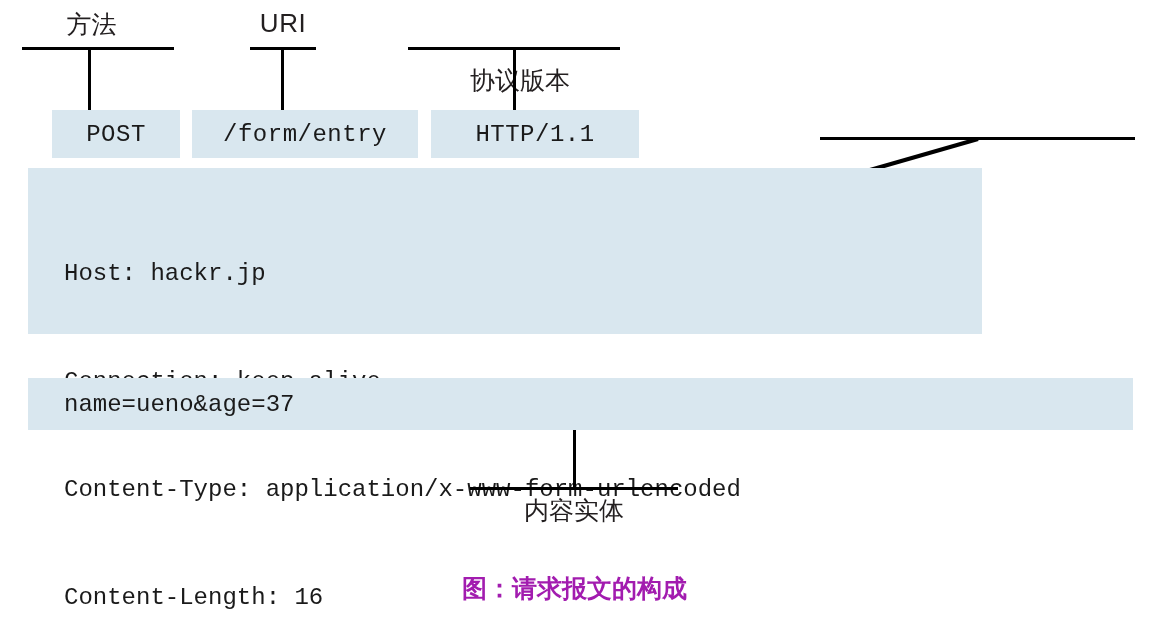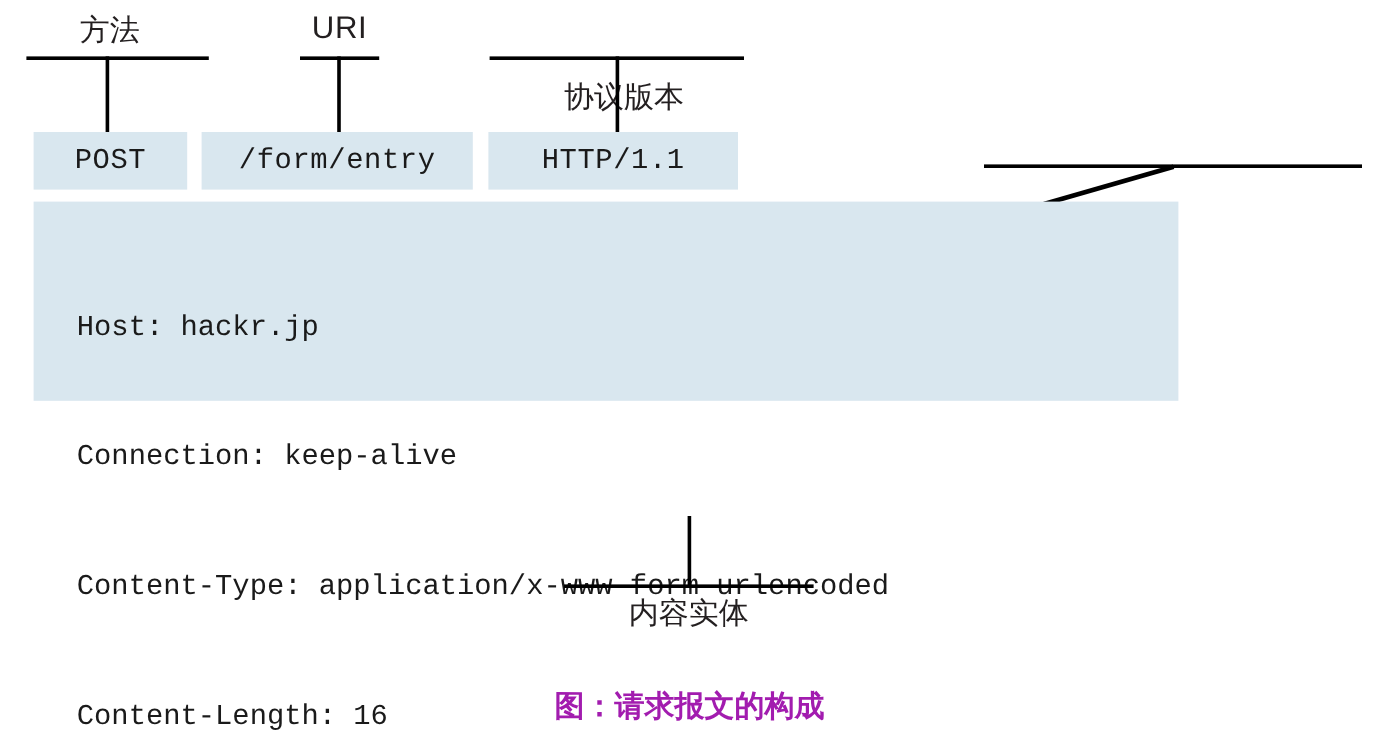--- a/index.html
+++ b/index.html
@@ -29,20 +29,21 @@
     white-space: pre;
   }
 
   
   .token {
     display: flex;
     align-items: center;
     justify-content: center;
     font-size: 24px;
     letter-spacing: 0.5px;
+    margin-left: 24px;
   }
 
   
   #header-block {
     padding: 16px 0 0 36px;
     font-size: 24px;
     line-height: 36px;
   }
   #header-block .hline { display: block; }
 
@@ -126,20 +127,21 @@
     <line x1="10" y1="40" x2="118" y2="9" stroke="#000000" stroke-width="4"></line>
   </svg>
 
   <div class="block mono" id="header-block" style="left:28px; top:168px; width:954px; height:166px;">
     <span class="hline">Host: hackr.jp</span>
     <span class="hline">Connection: keep-alive</span>
     <span class="hline">Content-Type: application/x-www-form-urlencoded</span>
     <span class="hline">Content-Length: 16</span>
   </div>
 
+  <div class="block mono" id="body-block" style="left:28px; top:378px; width:1105px; height:52px;">name=ueno&amp;age=37</div>
 
   <div class="rule-v" style="left:573px; top:430px; height:58px;"></div>
   <div class="rule-h" style="left:470px; top:487px; width:208px;"></div>
 
   <div class="callout-label" style="left:474px; top:494px; width:200px;">内容实体</div>
 
   <div id="caption" style="top:572px;">图：请求报文的构成</div>
 
 </div>
 

